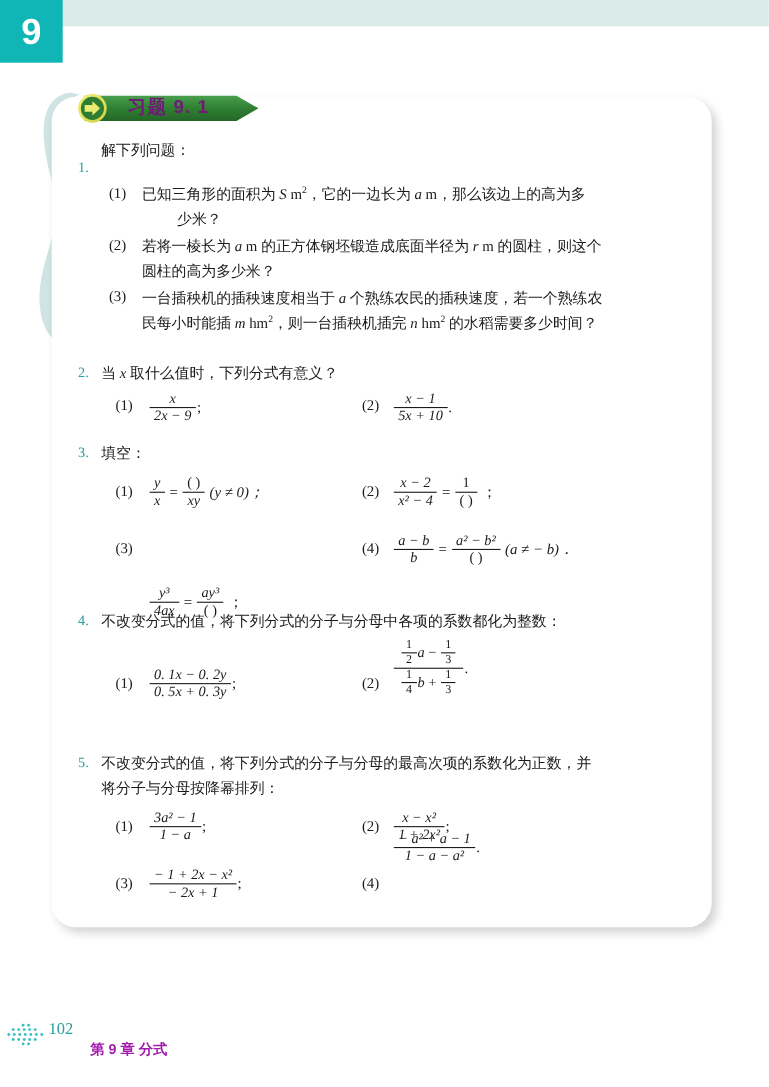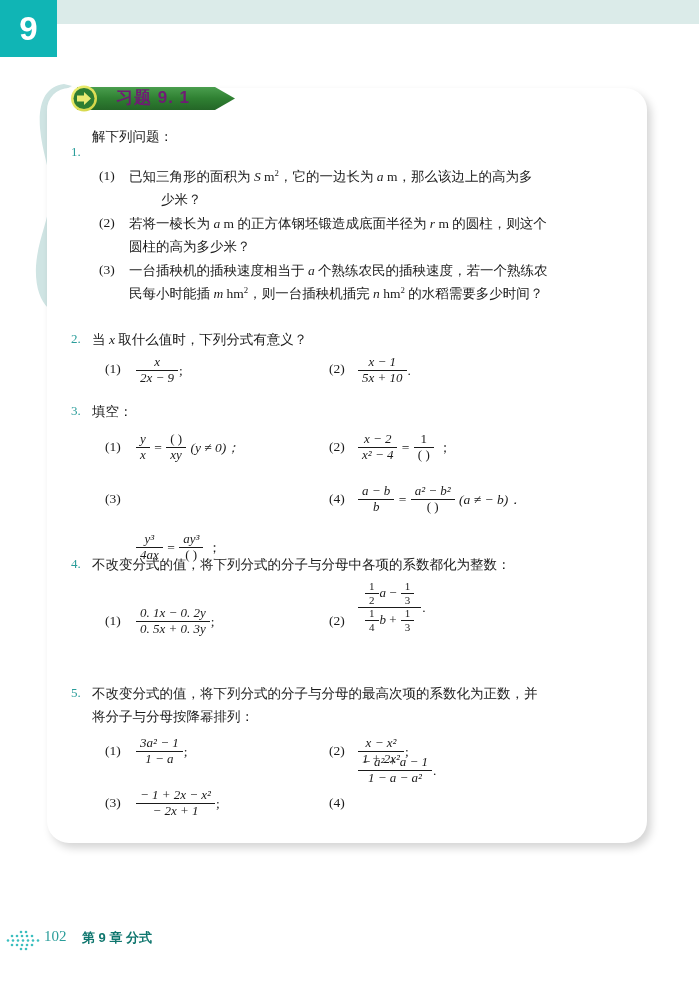--- a/index.html
+++ b/index.html
@@ -104,22 +104,22 @@
   .footer{
     position:absolute;left:0;top:926px;width:570px;height:40px;
   }
   .dots{position:absolute;left:6px;top:4px;}
   .page-no{
     position:absolute;left:44px;top:2px;
     color:#2a9d9a;font-size:15px;
     font-family:"Liberation Serif", serif;
   }
   .foot-chap{
-    position:absolute;left:82px;top:3px;
-    color:#0f766e;font-size:13px;font-weight:bold;
+    position:absolute;left:82px;top:19px;
+    color:#a21caf;font-size:13px;font-weight:bold;
     font-family:"Liberation Sans", sans-serif;
     white-space:nowrap;
   }
 </style>
 </head>
 <body>
 
 <div class="top-band"></div>
 
 <div class="chapter-tab">

